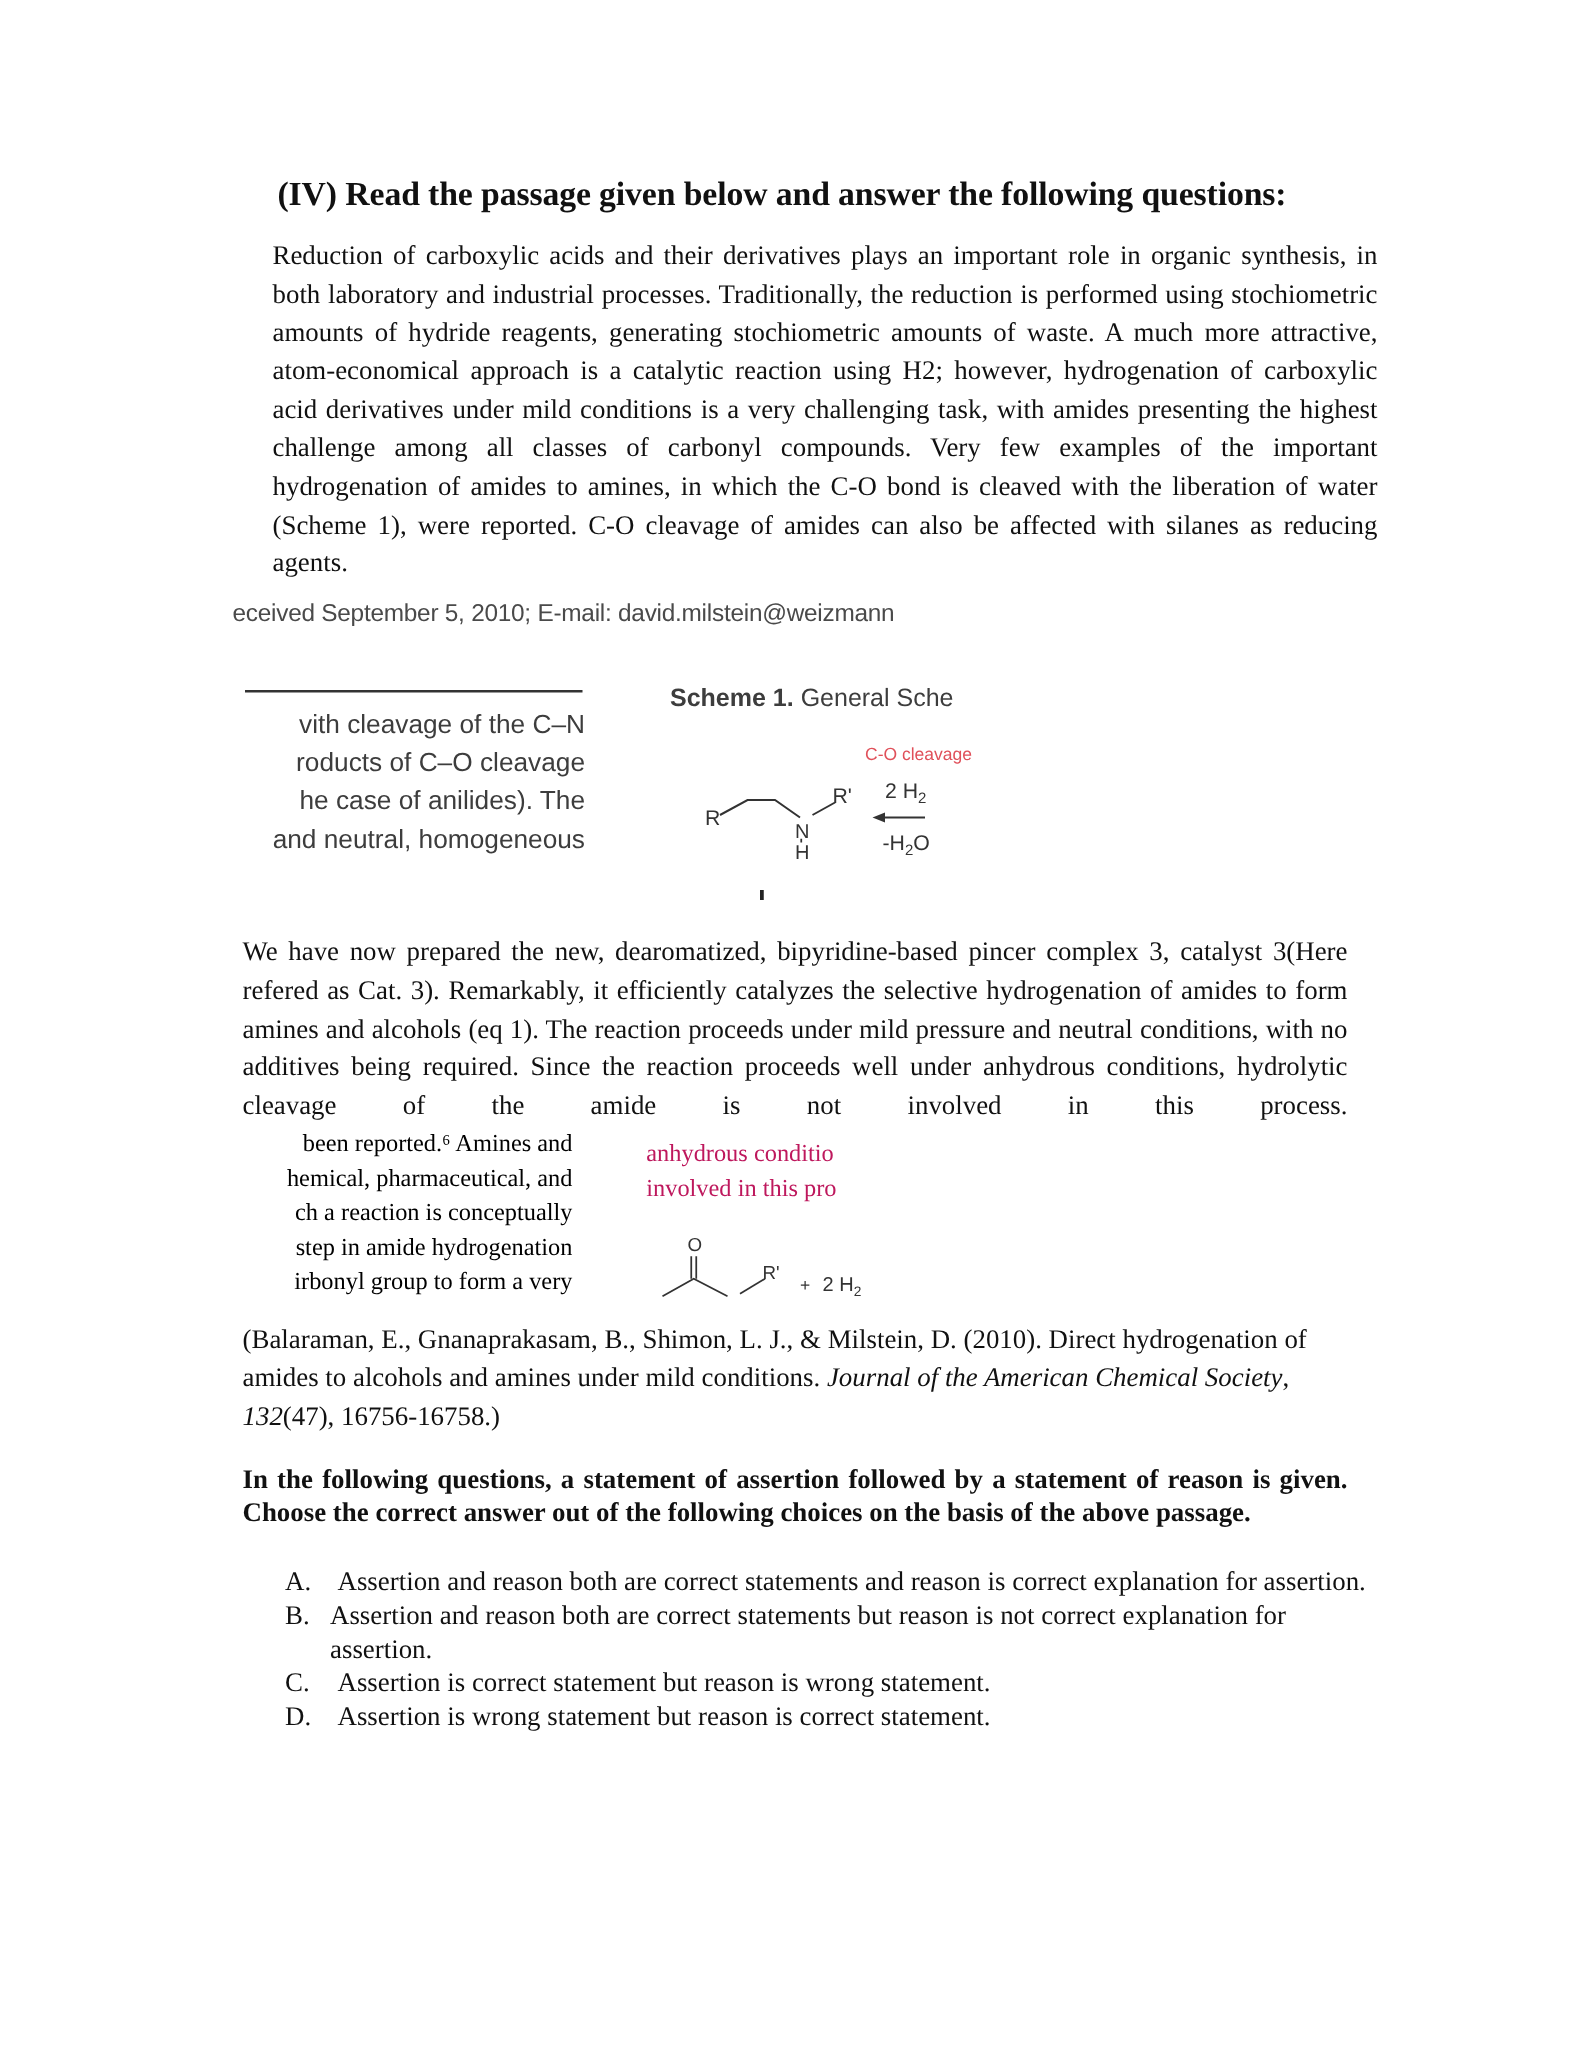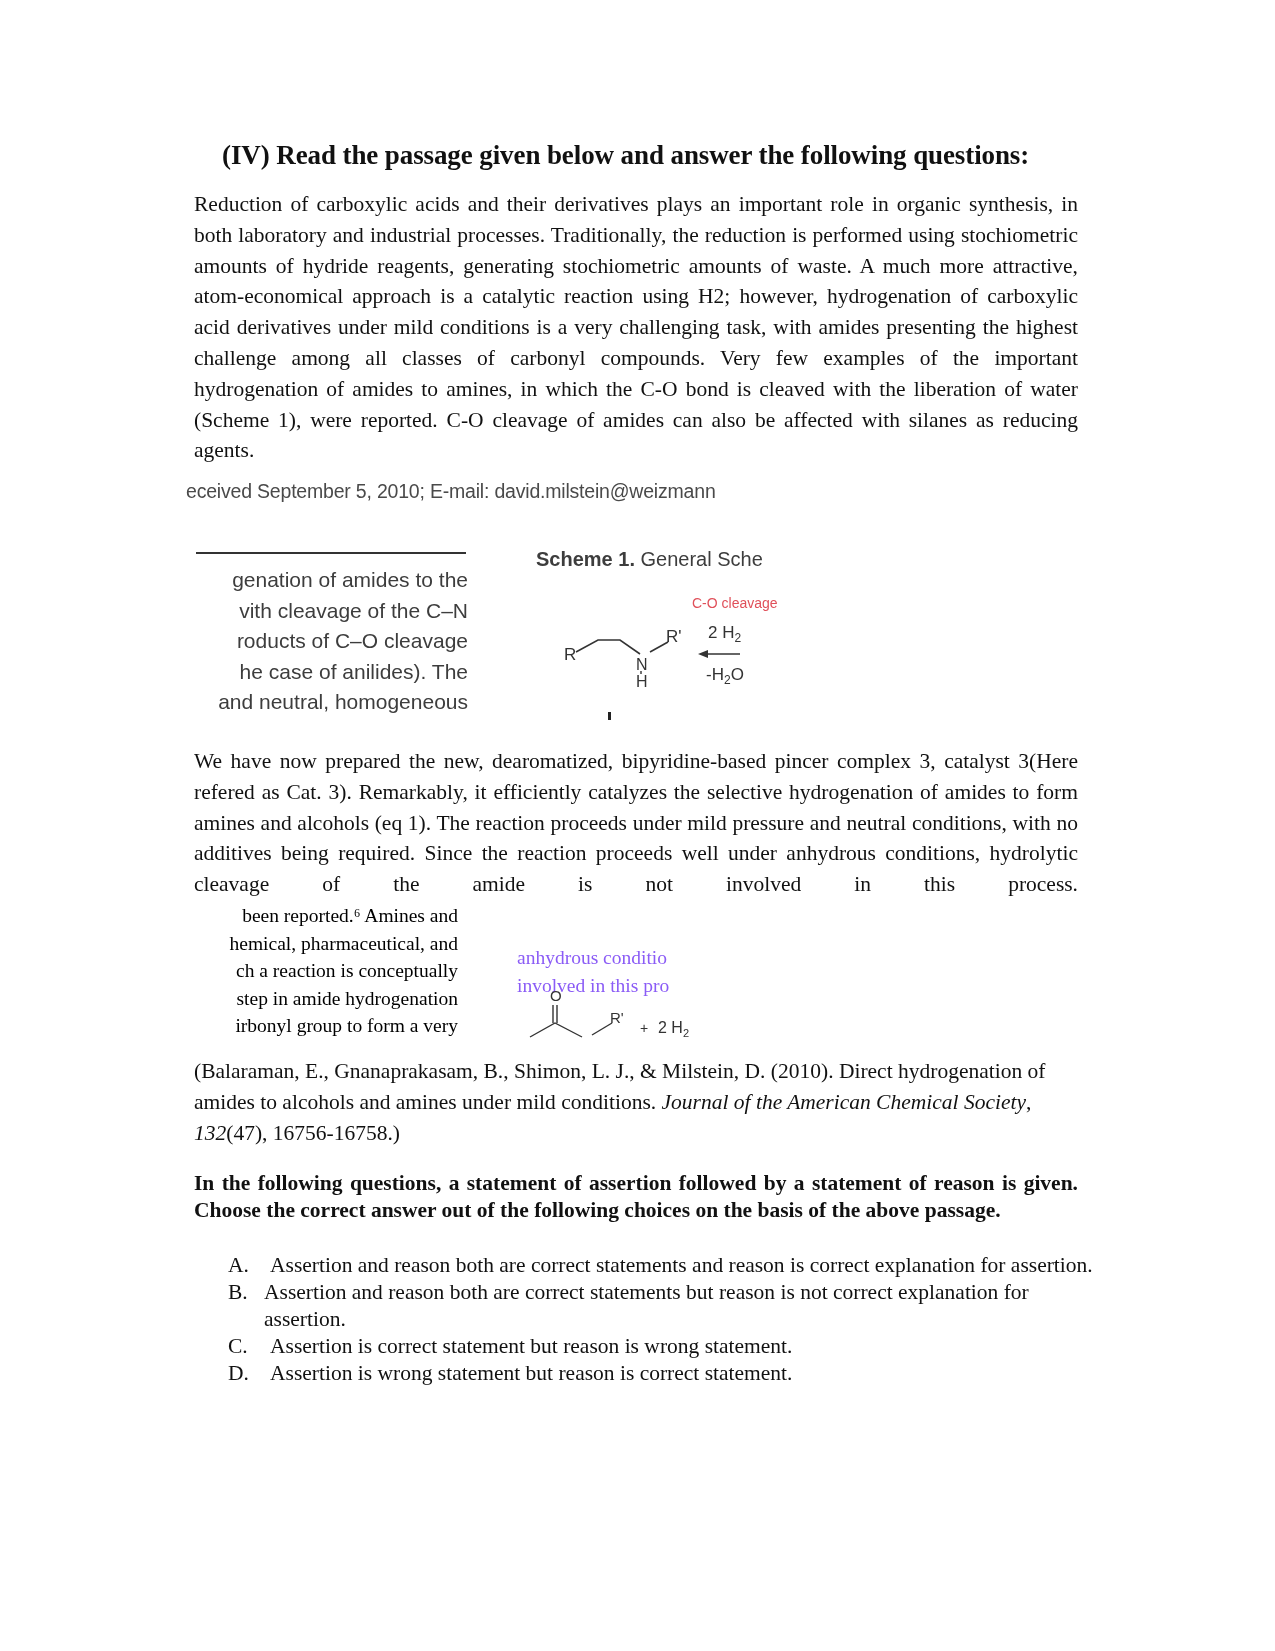--- a/index.html
+++ b/index.html
@@ -4,36 +4,36 @@
 <style>
   html, body { margin: 0; padding: 0; background: #ffffff; }
   body { width: 1275px; height: 1651px; position: relative; overflow: hidden; color: #111; }
   .serif { font-family: "Liberation Serif", "DejaVu Serif", serif; }
   .sans { font-family: "Liberation Sans", "DejaVu Sans", sans-serif; }
   .abs { position: absolute; }
 
   #heading { left: 194px; top: 140px; font-size: 27px; font-weight: bold; white-space: nowrap; letter-spacing: -0.1px; margin-left: 28px; }
 
   .para { left: 194px; width: 884px; font-size: 21.5px; line-height: 30.8px; text-align: justify; text-align-last: left; }
-  #para1 { top: 189px; }
+  #para1 { top: 189px; margin-left: 24px; }
   #para2 { top: 746px; text-align-last: justify; }
 
   #email-strip { left: 186px; top: 480px; font-size: 19.5px; color: #4a4a4a; white-space: nowrap; letter-spacing: -0.2px; }
 
   #scan-left-rule { left: 196px; top: 552px; width: 270px; height: 2px; background: #333; }
   #scan-left { left: 186px; top: 565px; width: 282px; font-size: 21px; line-height: 30.5px; color: #3d3d3d; text-align: right; white-space: nowrap; overflow: hidden; }
   #scan-left div { white-space: nowrap; }
 
   #scheme-title { left: 536px; top: 548px; font-size: 20px; color: #3d3d3d; white-space: nowrap; }
   #scheme-title b { font-weight: bold; }
 
   #scheme-svg { left: 540px; top: 590px; width: 250px; height: 135px; }
 
   #scan2-left { left: 196px; top: 902px; width: 262px; font-size: 19.5px; line-height: 27.5px; color: #000000; text-align: right; white-space: nowrap; overflow: hidden; height: 138px; }
-  #scan2-right { left: 517px; top: 944px; font-size: 19.5px; line-height: 27.5px; color: #8b5cf6; white-space: nowrap; }
+  #scan2-right { left: 517px; top: 910px; font-size: 19.5px; line-height: 27.5px; color: #be185d; white-space: nowrap; }
   #eq1-svg { left: 500px; top: 985px; width: 230px; height: 55px; }
 
   #citation { left: 194px; top: 1056px; width: 880px; font-size: 21.5px; line-height: 31px; }
   #citation i { font-style: italic; margin-top: 43px; }
 
   #question { left: 194px; top: 1170px; width: 884px; font-size: 21.5px; line-height: 26.5px; font-weight: bold; text-align: justify; }
 
   #choices { left: 194px; top: 1252px; width: 900px; font-size: 21.5px; line-height: 27px; }
   .choice { position: relative; padding-left: 70px; }
   .choice .letter { position: absolute; left: 34px; top: 0; }
@@ -44,21 +44,20 @@
 <body>
 
 <div id="heading" class="abs serif">(IV) Read the passage given below and answer the following questions:</div>
 
 <div id="para1" class="abs para serif">Reduction of carboxylic acids and their derivatives plays an important role in organic synthesis, in both laboratory and industrial processes. Traditionally, the reduction is performed using stochiometric amounts of hydride reagents, generating stochiometric amounts of waste. A much more attractive, atom-economical approach is a catalytic reaction using H2; however, hydrogenation of carboxylic acid derivatives under mild conditions is a very challenging task, with amides presenting the highest challenge among all classes of carbonyl compounds. Very few examples of the important hydrogenation of amides to amines, in which the C-O bond is cleaved with the liberation of water (Scheme 1), were reported. C-O cleavage of amides can also be affected with silanes as reducing agents.</div>
 
 <div id="email-strip" class="abs sans">eceived September 5, 2010; E-mail: david.milstein@weizmann</div>
 
 <div id="scan-left-rule" class="abs"></div>
 <div id="scan-left" class="abs sans">
-  <div>genation of amides to the</div>
   <div>vith cleavage of the C–N</div>
   <div>roducts of C–O cleavage</div>
   <div>he case of anilides). The</div>
   <div>and neutral, homogeneous</div>
 </div>
 
 <div id="scheme-title" class="abs sans"><b>Scheme 1.</b><span> General Sche</span></div>
 
 <svg id="scheme-svg" class="abs" viewBox="0 0 250 135">
   <text x="152" y="18" font-family="Liberation Sans, sans-serif" font-size="14" id="sch-cleave" fill="#e0505a">C-O cleavage</text>

